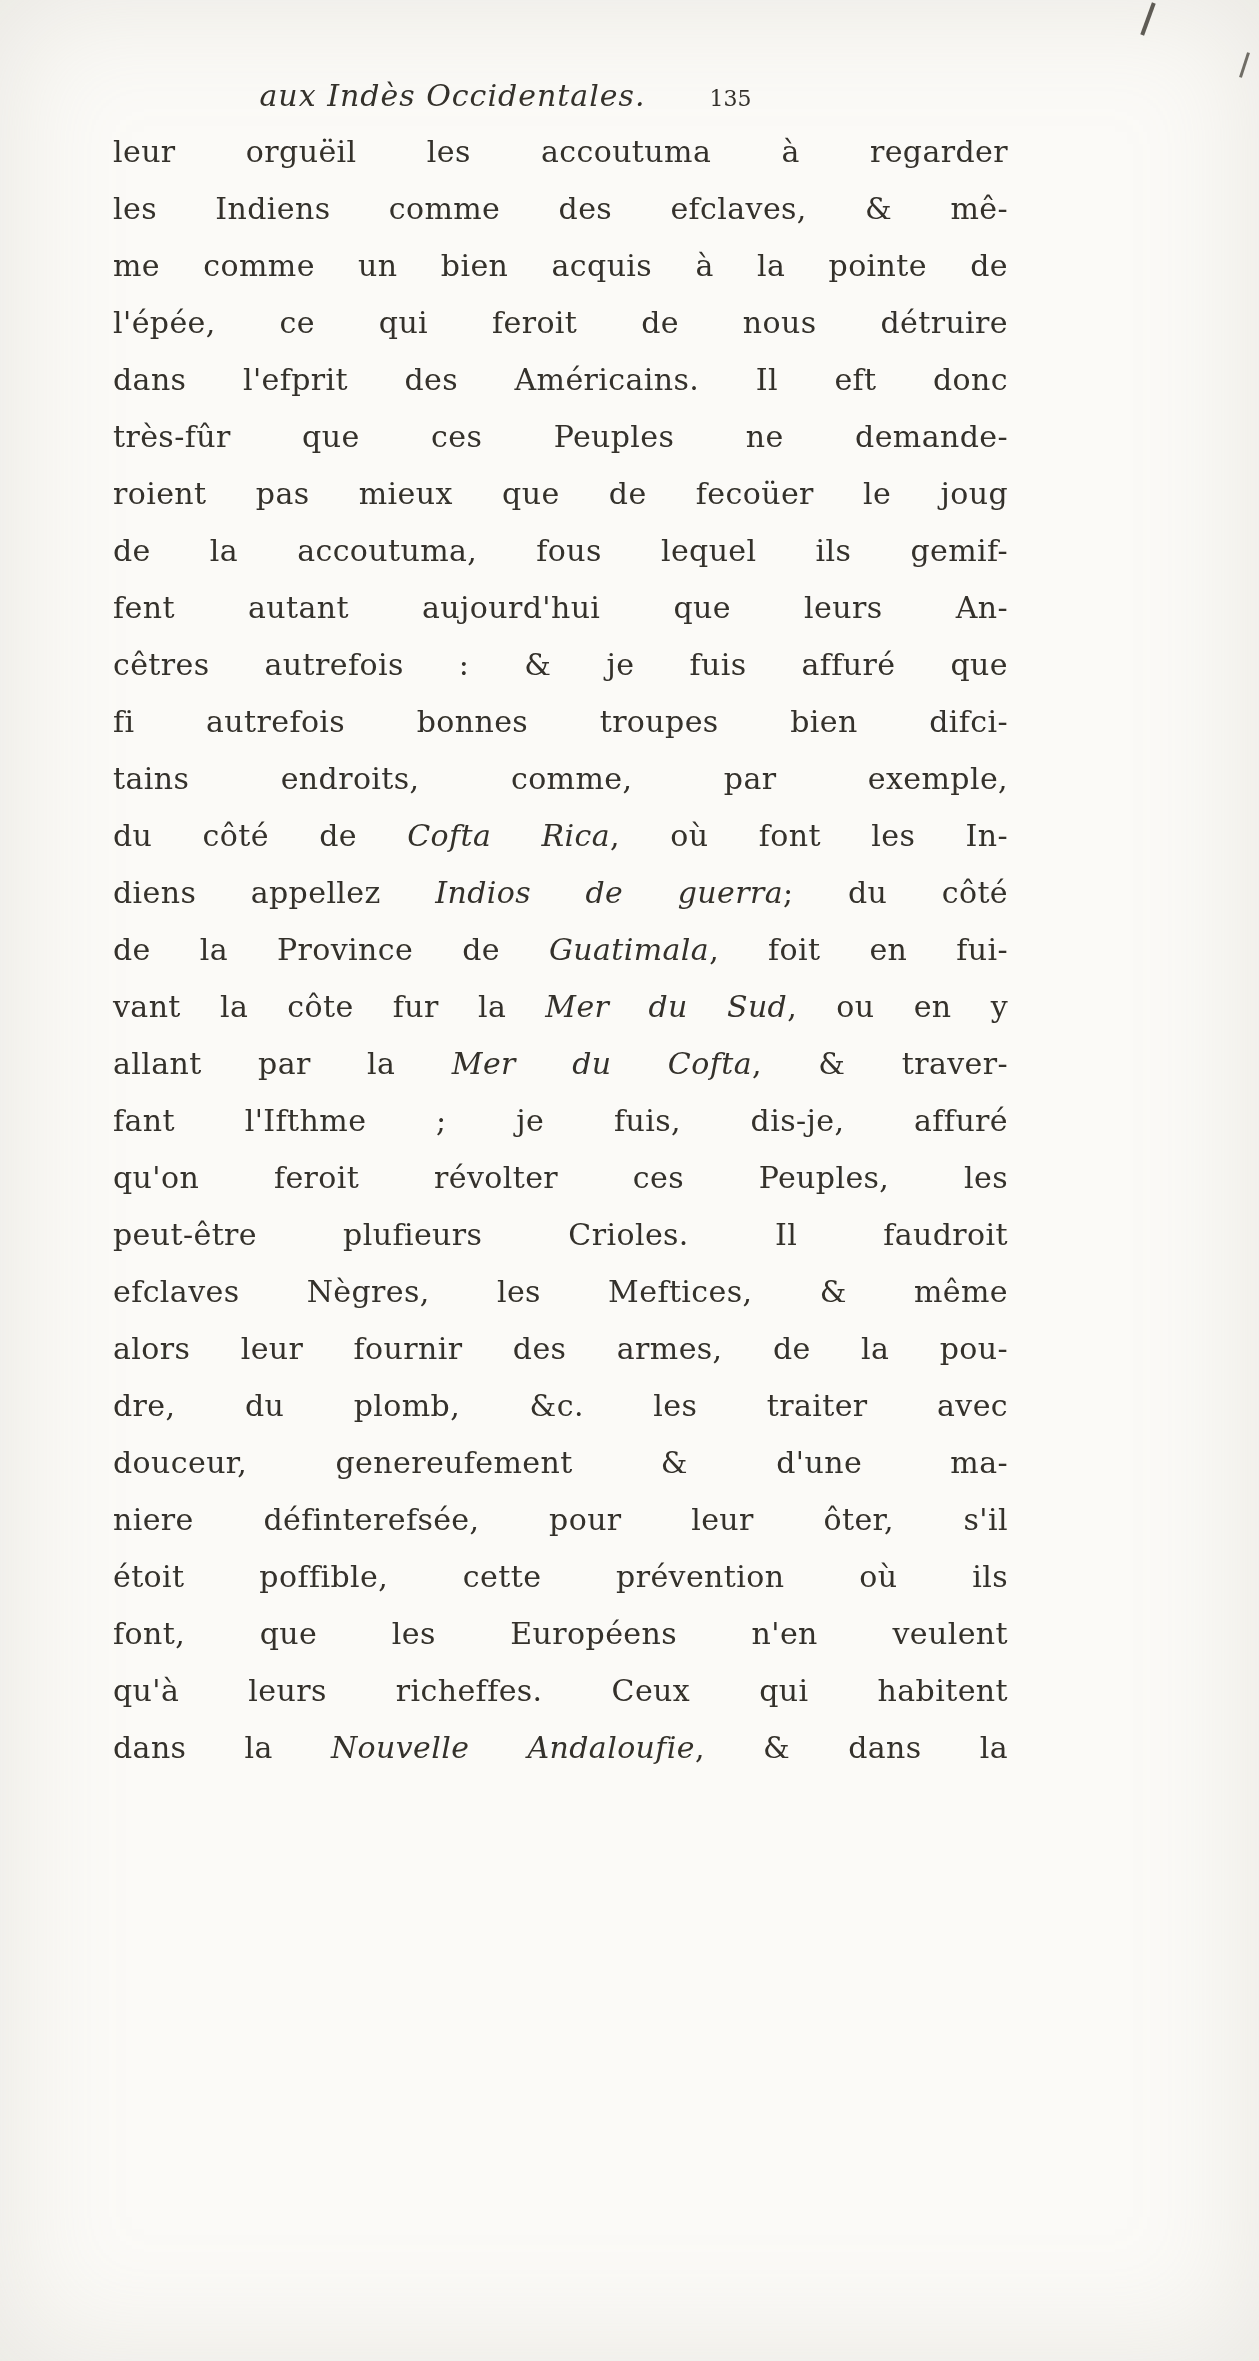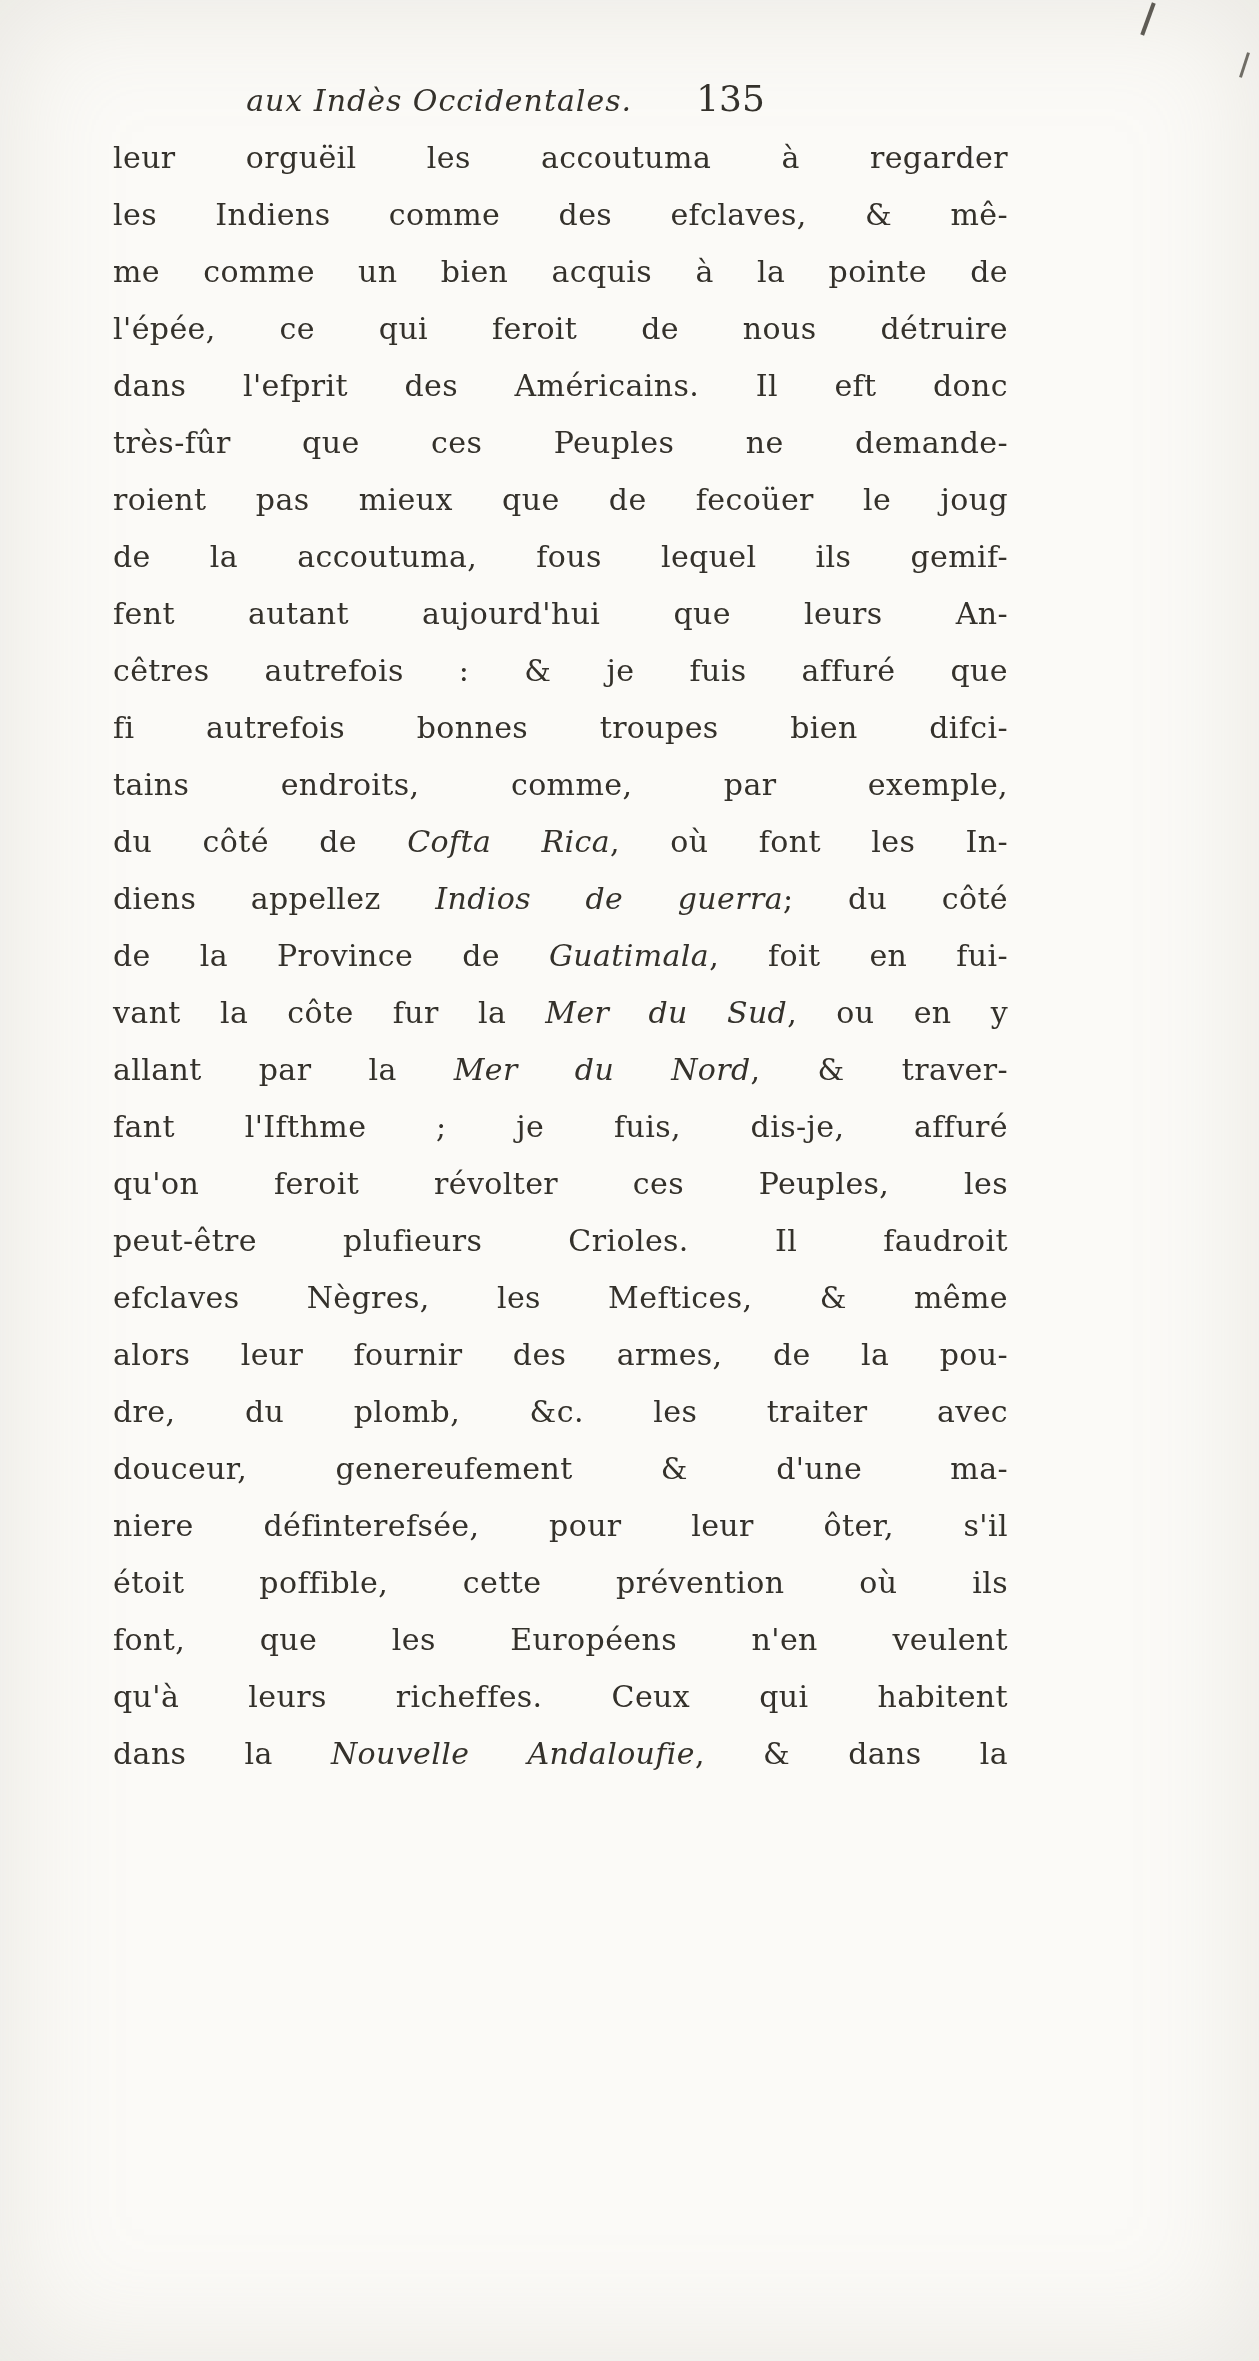--- a/index.html
+++ b/index.html
@@ -47,21 +47,21 @@
     gap: 64px;
     font-size: 30px;
     padding-right: 110px;
   }
   .running-head .head-title {
     font-style: italic;
     letter-spacing: 1px;
   }
   .running-head .page-number {
     font-style: normal;
-    font-size: 36px;
+    font-size: 22px;
   }
   .body-text {
     font-size: 30px;
     line-height: 37px;
   }
   .body-text .line {
     text-align: justify;
     text-align-last: justify;
     -moz-text-align-last: justify;
     white-space: normal;
@@ -97,21 +97,21 @@
         <div class="line"><span>roient pas mieux que de fecoüer le joug</span></div>
         <div class="line"><span>de la accoutuma, fous lequel ils gemif-</span></div>
         <div class="line"><span>fent autant aujourd'hui que leurs An-</span></div>
         <div class="line"><span>cêtres autrefois : &amp; je fuis affuré que</span></div>
         <div class="line"><span>fi autrefois bonnes troupes bien difci-</span></div>
         <div class="line"><span>tains endroits, comme, par exemple,</span></div>
         <div class="line"><span>du côté de </span><span class="it">Cofta Rica</span><span>, où font les In-</span></div>
         <div class="line"><span>diens appellez </span><span class="it">Indios de guerra</span><span>; du côté</span></div>
         <div class="line"><span>de la Province de </span><span class="it">Guatimala</span><span>, foit en fui-</span></div>
         <div class="line"><span>vant la côte fur la </span><span class="it">Mer du Sud</span><span>, ou en y</span></div>
-        <div class="line"><span>allant par la </span><span class="it">Mer du Nord</span><span>, &amp; traver-</span></div>
+        <div class="line"><span>allant par la </span><span class="it">Mer du Cofta</span><span>, &amp; traver-</span></div>
         <div class="line"><span>fant l'Ifthme ; je fuis, dis-je, affuré</span></div>
         <div class="line"><span>qu'on feroit révolter ces Peuples, les</span></div>
         <div class="line"><span>peut-être plufieurs Crioles. Il faudroit</span></div>
         <div class="line"><span>efclaves Nègres, les Meftices, &amp; même</span></div>
         <div class="line"><span>alors leur fournir des armes, de la pou-</span></div>
         <div class="line"><span>dre, du plomb, &amp;c. les traiter avec</span></div>
         <div class="line"><span>douceur, genereufement &amp; d'une ma-</span></div>
         <div class="line"><span>niere définterefsée, pour leur ôter, s'il</span></div>
         <div class="line"><span>étoit poffible, cette prévention où ils</span></div>
         <div class="line"><span>font, que les Européens n'en veulent</span></div>

